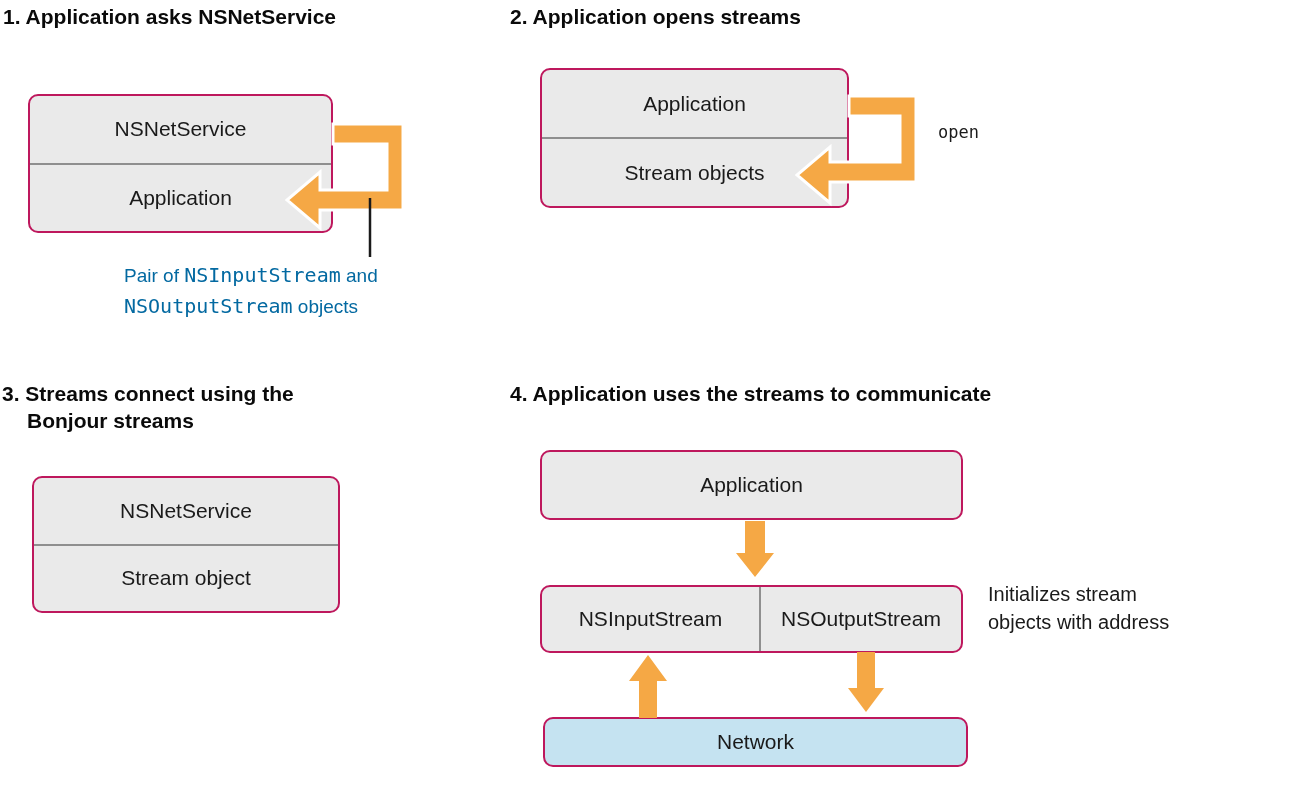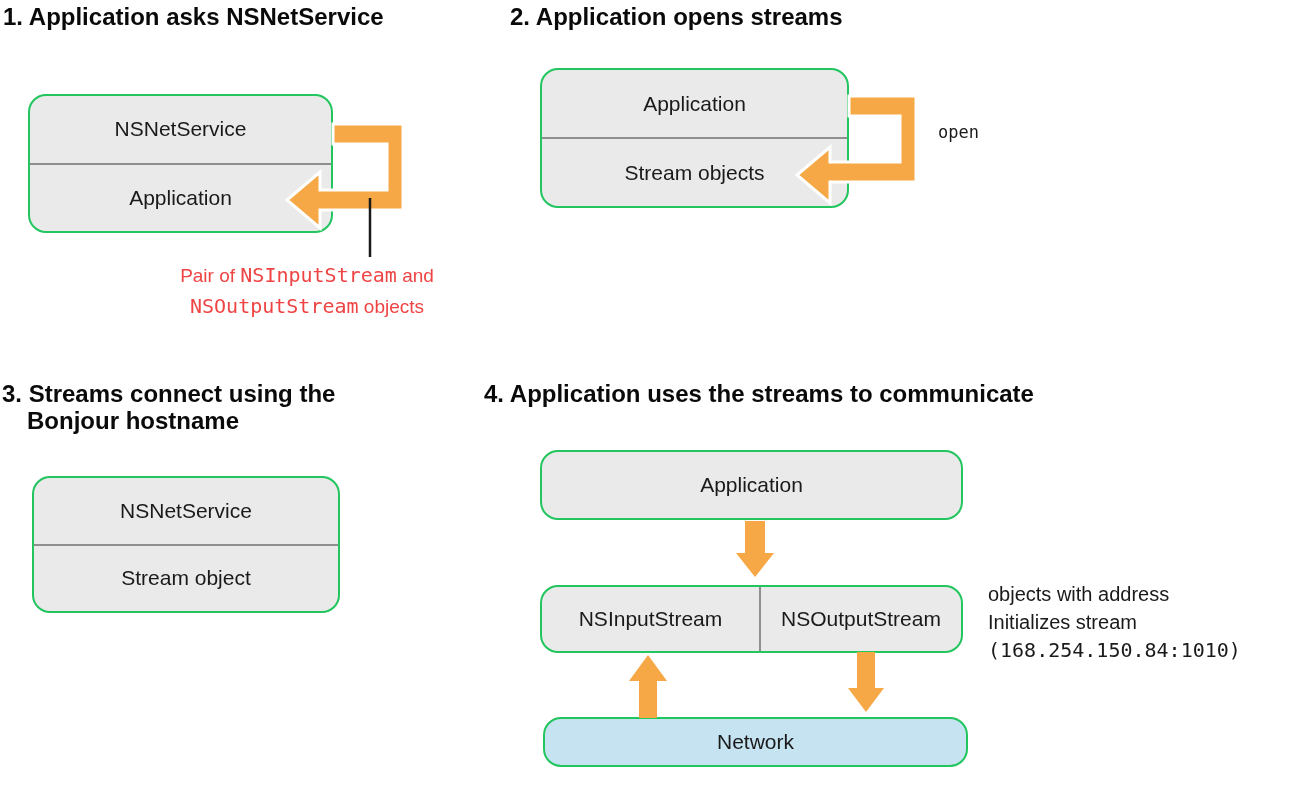--- a/index.html
+++ b/index.html
@@ -10,49 +10,49 @@
     font-family:"Liberation Sans",sans-serif;
     color:#111111;
     overflow:hidden;
   }
   .overlay{
     position:absolute;left:0;top:0;width:1294px;height:785px;
     pointer-events:none;z-index:5;
   }
   .heading{
     position:absolute;
-    font-size:24px;font-weight:bold;line-height:27px;color:#0a0a0a;
+    font-size:21px;font-weight:bold;line-height:27px;color:#0a0a0a;
     z-index:2;white-space:nowrap;
   }
   .heading .indent1{margin-left:25px;}
   .dbox{
     position:absolute;
     background:#eaeaea;
-    border:2px solid #22c55e;
-    border-radius:18px;
+    border:2px solid #be185d;
+    border-radius:10px;
     display:flex;flex-direction:column;
     box-sizing:border-box;
     z-index:1;
   }
   .dbox .row{
     flex:1;display:flex;align-items:center;justify-content:center;
     font-size:21px;color:#1a1a1a;white-space:nowrap;
   }
   .dbox .row + .row{border-top:2px solid #8f8f8f;}
   .hsplit{flex-direction:row;}
   .hsplit .cell{
     display:flex;align-items:center;justify-content:center;
     font-size:21px;color:#1a1a1a;white-space:nowrap;box-sizing:border-box;
   }
   .hsplit .cell + .cell{border-left:2px solid #8f8f8f;}
   .network{background:#c5e3f1;}
   .mono{font-family:"DejaVu Sans Mono",monospace;}
   .note{
-    position:absolute;left:116px;top:260px;width:382px;
-    text-align:center;font-size:19px;line-height:31px;color:#ef4444;
+    position:absolute;left:124px;top:260px;width:382px;
+    text-align:left;font-size:19px;line-height:31px;color:#0369a1;
     z-index:6;
   }
   .note .mono{font-size:20px;}
   .arrow-label{
     position:absolute;left:938px;top:122px;
     font-size:17px;color:#1a1a1a;z-index:6;
   }
   .annotation{
     position:absolute;left:988px;top:580px;
     font-size:20px;line-height:28px;color:#1a1a1a;z-index:6;
@@ -96,44 +96,43 @@
 
   <div class="dbox" style="left:540px;top:68px;width:309px;height:140px;">
     <div class="row">Application</div>
     <div class="row">Stream objects</div>
   </div>
 
   <div class="arrow-label mono">open</div>
 
   <div class="heading" style="left:2px;top:380px;">
     <div>3. Streams connect using the</div>
-    <div class="indent1">Bonjour hostname</div>
+    <div class="indent1">Bonjour streams</div>
   </div>
 
   <div class="dbox" style="left:32px;top:476px;width:308px;height:137px;">
     <div class="row">NSNetService</div>
     <div class="row">Stream object</div>
   </div>
 
-  <div class="heading" style="left:484px;top:380px;text-align:right;">
+  <div class="heading" style="left:510px;top:380px;text-align:right;">
     <div>4. Application uses the streams to communicate</div>
   </div>
 
   <div class="dbox" style="left:540px;top:450px;width:423px;height:70px;">
     <div class="row">Application</div>
   </div>
 
   <div class="dbox hsplit" style="left:540px;top:585px;width:423px;height:68px;">
     <div class="cell" style="width:217px;">NSInputStream</div>
     <div class="cell" style="flex:1;">NSOutputStream</div>
   </div>
 
   <div class="dbox network" style="left:543px;top:717px;width:425px;height:50px;">
     <div class="row">Network</div>
   </div>
 
   <div class="annotation">
+    <div>Initializes stream</div>
     <div>objects with address</div>
-    <div>Initializes stream</div>
-    <div class="mono">(168.254.150.84:1010)</div>
   </div>
 
 </div>
 
 </body></html>

